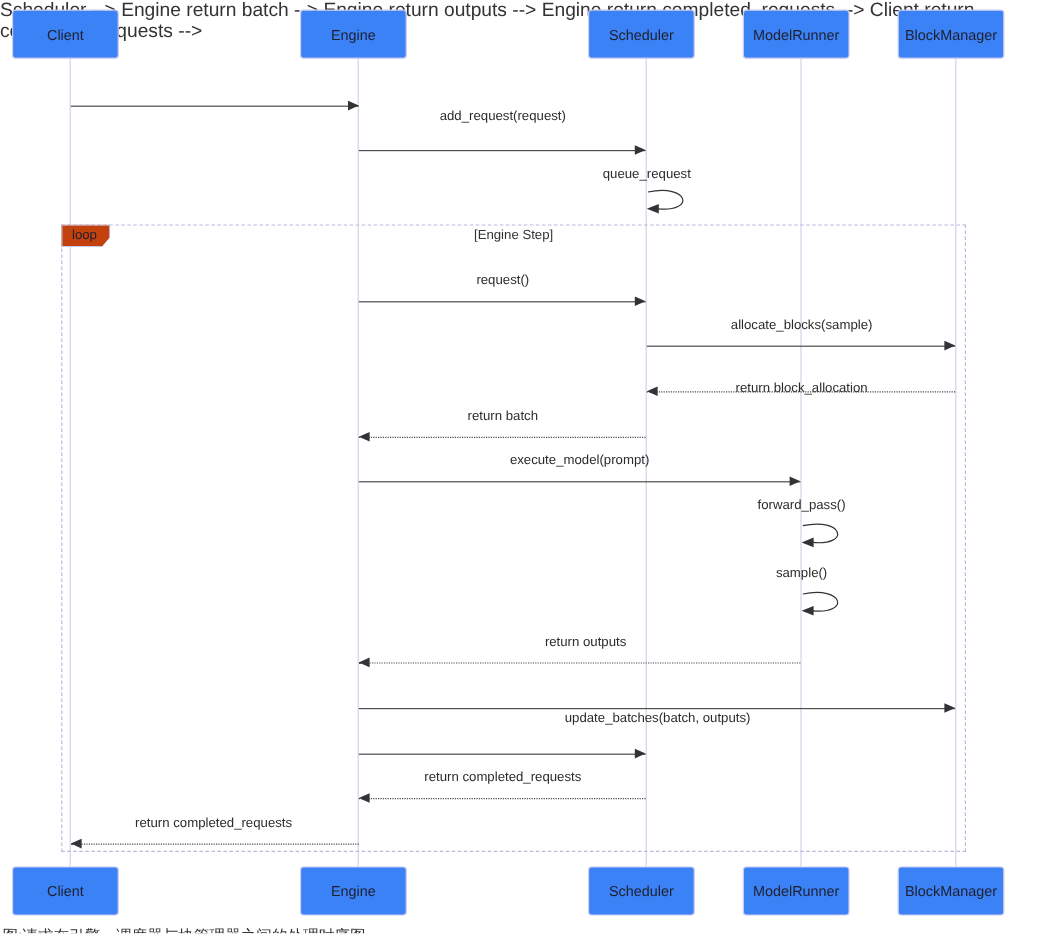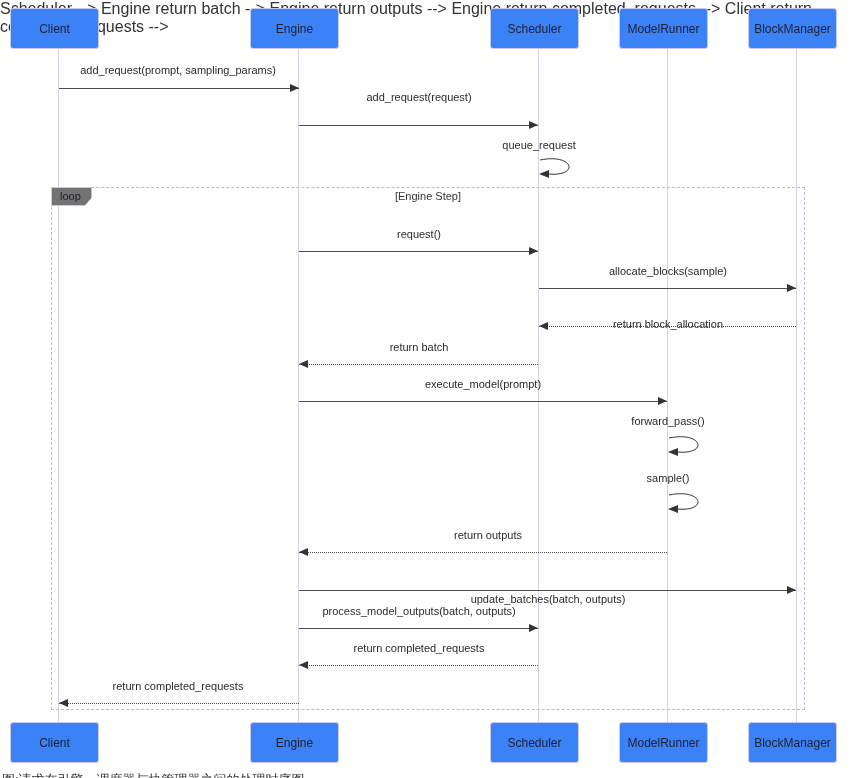--- a/index.html
+++ b/index.html
@@ -24,21 +24,21 @@
   .line.dotted{border-top:1px dotted #4d4d4d;}
   .ah{position:absolute;width:0;height:0;border-top:4px solid transparent;border-bottom:4px solid transparent;}
   .ah.right{border-left:9px solid #333333;}
   .ah.left{border-right:9px solid #333333;}
   .selfloop{position:absolute;}
   .loop-box{
     position:absolute;left:51px;top:187px;width:754px;height:523px;
     border:1px dashed #b9b9e0;box-sizing:border-box;
   }
   .loop-label{
-    position:absolute;left:-1px;top:-1px;background:#737373;border:1px solid #c9c9ef;
+    position:absolute;left:-1px;top:-1px;background:#c2410c;border:1px solid #c9c9ef;
     font-size:11px;color:#1f1f2e;padding:2px 10px 3px 8px;
     clip-path:polygon(0 0,100% 0,100% 55%,82% 100%,0 100%);
   }
   .loop-cond{
     position:absolute;left:428px;top:190px;transform:translateX(-50%);
     font-size:11px;color:#333333;white-space:nowrap;
   }
   .caption{
     position:absolute;left:2px;top:771px;font-size:13px;color:#333333;white-space:nowrap;
   }
@@ -72,21 +72,20 @@
       <span>Scheduler</span>
     </div>
   <div class="actor top" style="left:619px">
       <span>ModelRunner</span>
     </div>
   <div class="actor top" style="left:748px">
       <span>BlockManager</span>
     </div>
 
   
-  <div class="msg-label" style="left:178px;top:63px">add_request(prompt, sampling_params)</div>
   <div class="line" style="left:59px;top:88px;width:240px"></div>
   <div class="ah right" style="left:290px;top:84px"></div>
 
   
   <div class="msg-label" style="left:419px;top:90px">add_request(request)</div>
   <div class="line" style="left:299px;top:125px;width:239px"></div>
   <div class="ah right" style="left:529px;top:121px"></div>
 
   
   <div class="msg-label" style="left:539px;top:138px">queue_request</div>
@@ -138,21 +137,20 @@
   <div class="msg-label" style="left:488px;top:528px">return outputs</div>
   <div class="line dotted" style="left:299px;top:552px;width:368px"></div>
   <div class="ah left" style="left:299px;top:548px"></div>
 
   
   <div class="msg-label" style="left:548px;top:592px">update_batches(batch, outputs)</div>
   <div class="line" style="left:299px;top:590px;width:497px"></div>
   <div class="ah right" style="left:787px;top:586px"></div>
 
   
-  <div class="msg-label" style="left:419px;top:604px">process_model_outputs(batch, outputs)</div>
   <div class="line" style="left:299px;top:628px;width:239px"></div>
   <div class="ah right" style="left:529px;top:624px"></div>
 
    Engine return completed_requests --&gt;
   <div class="msg-label" style="left:419px;top:641px">return completed_requests</div>
   <div class="line dotted" style="left:299px;top:665px;width:239px"></div>
   <div class="ah left" style="left:299px;top:661px"></div>
 
    Client return completed_requests --&gt;
   <div class="msg-label" style="left:178px;top:679px">return completed_requests</div>

